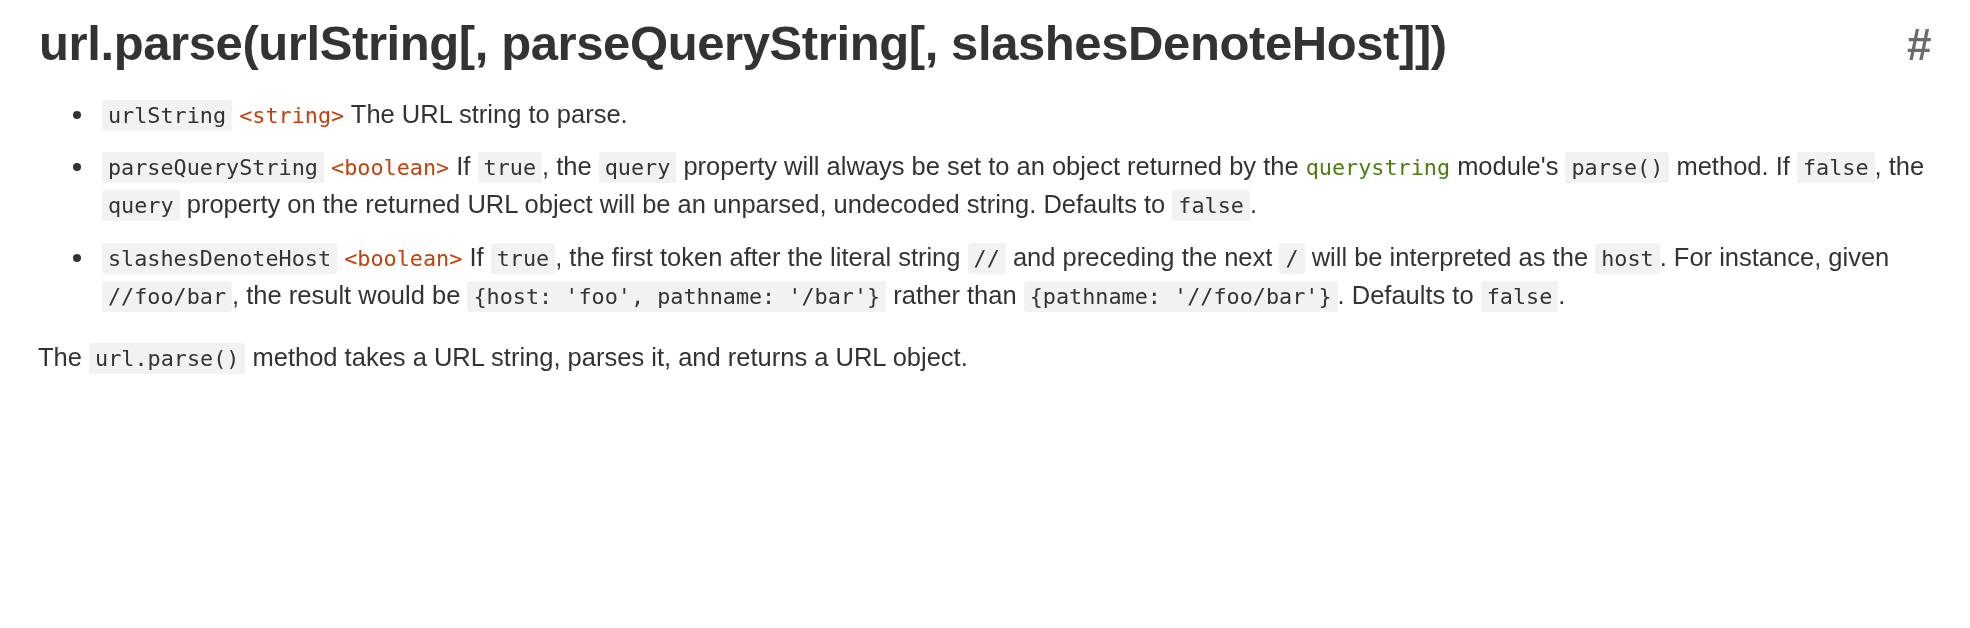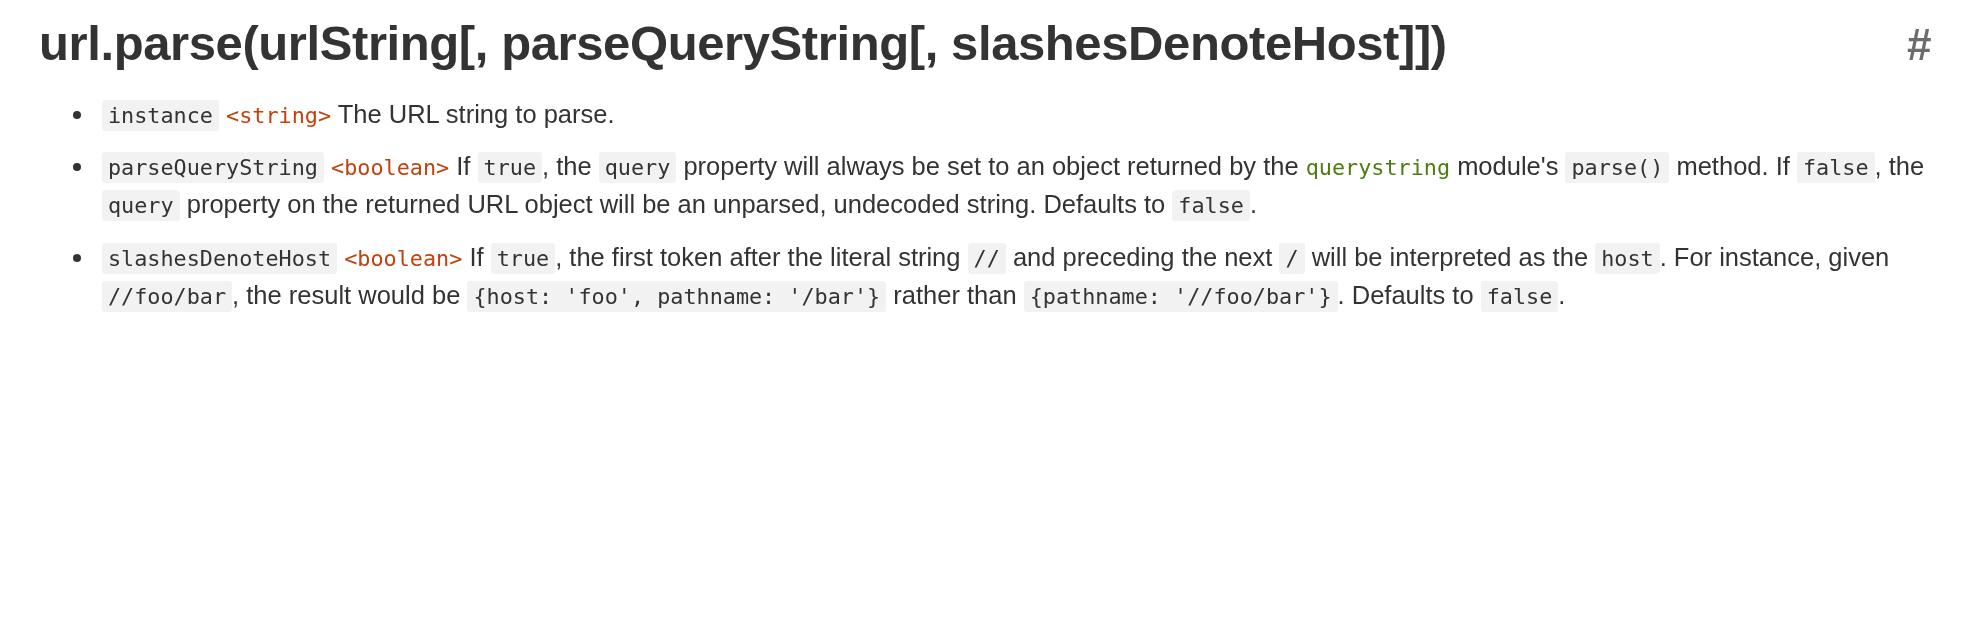--- a/index.html
+++ b/index.html
@@ -118,19 +118,22 @@
 <div class="page">
 
   <h2 class="api-heading">
     <span class="heading-text">url.parse(urlString[, parseQueryString[, slashesDenoteHost]])</span>
     <a href="#" class="anchor-link">#</a>
   </h2>
 
 
   <ul class="api-list">
 
-  <li><code>instance</code> <a class="type-link" href="#">&lt;string&gt;</a><span> The URL string to parse.</span></li>
+  <li><code>urlString</code> <a class="type-link" href="#">&lt;string&gt;</a><span> The URL string to parse.</span></li>
       <li><code>parseQueryString</code> <a class="type-link" href="#">&lt;boolean&gt;</a><span> If </span><code>true</code><span>, the </span><code>query</code><span> property will always be set to an object returned by the </span><a class="mod-link" href="#">querystring</a><span> module's </span><code>parse()</code><span> method. If </span><code>false</code><span>, the </span><code>query</code><span> property on the returned URL object will be an unparsed, undecoded string. Defaults to </span><code>false</code><span>.</span></li>
       <li><code>slashesDenoteHost</code> <a class="type-link" href="#">&lt;boolean&gt;</a><span> If </span><code>true</code><span>, the first token after the literal string </span><code>//</code><span> and preceding the next </span><code>/</code><span> will be interpreted as the </span><code>host</code><span>. For instance, given </span><code>//foo/bar</code><span>, the result would be </span><code>{host: 'foo', pathname: '/bar'}</code><span> rather than </span><code>{pathname: '//foo/bar'}</code><span>. Defaults to </span><code>false</code><span>.</span></li>
     </ul>
 
+  <p class="body-text">
+    
+  <span>The </span><code>url.parse()</code><span> method takes a URL string, parses it, and returns a URL object.</span></p>
 
 </div>
 
 </body></html>

